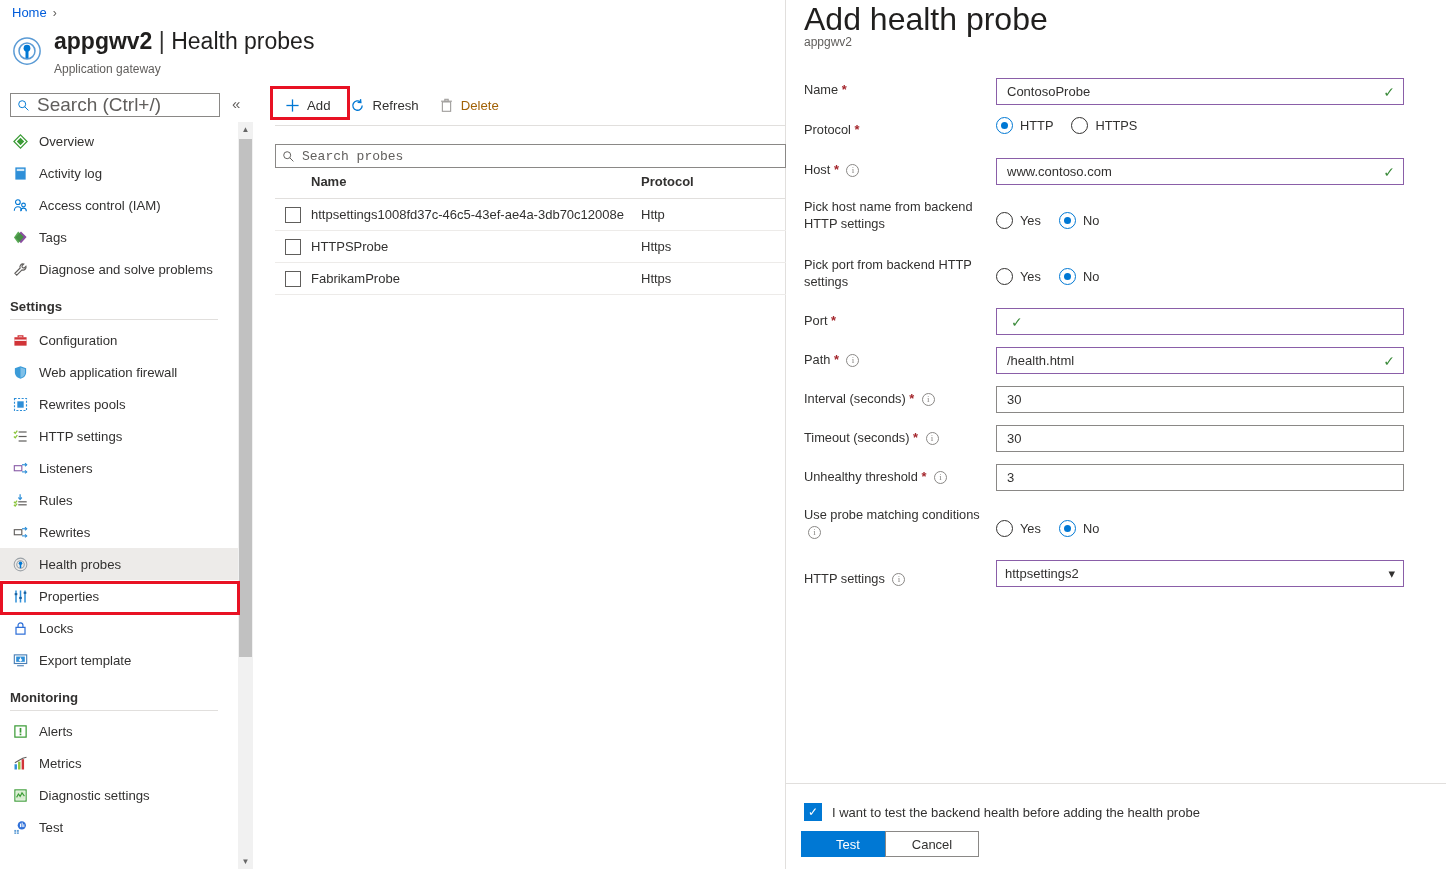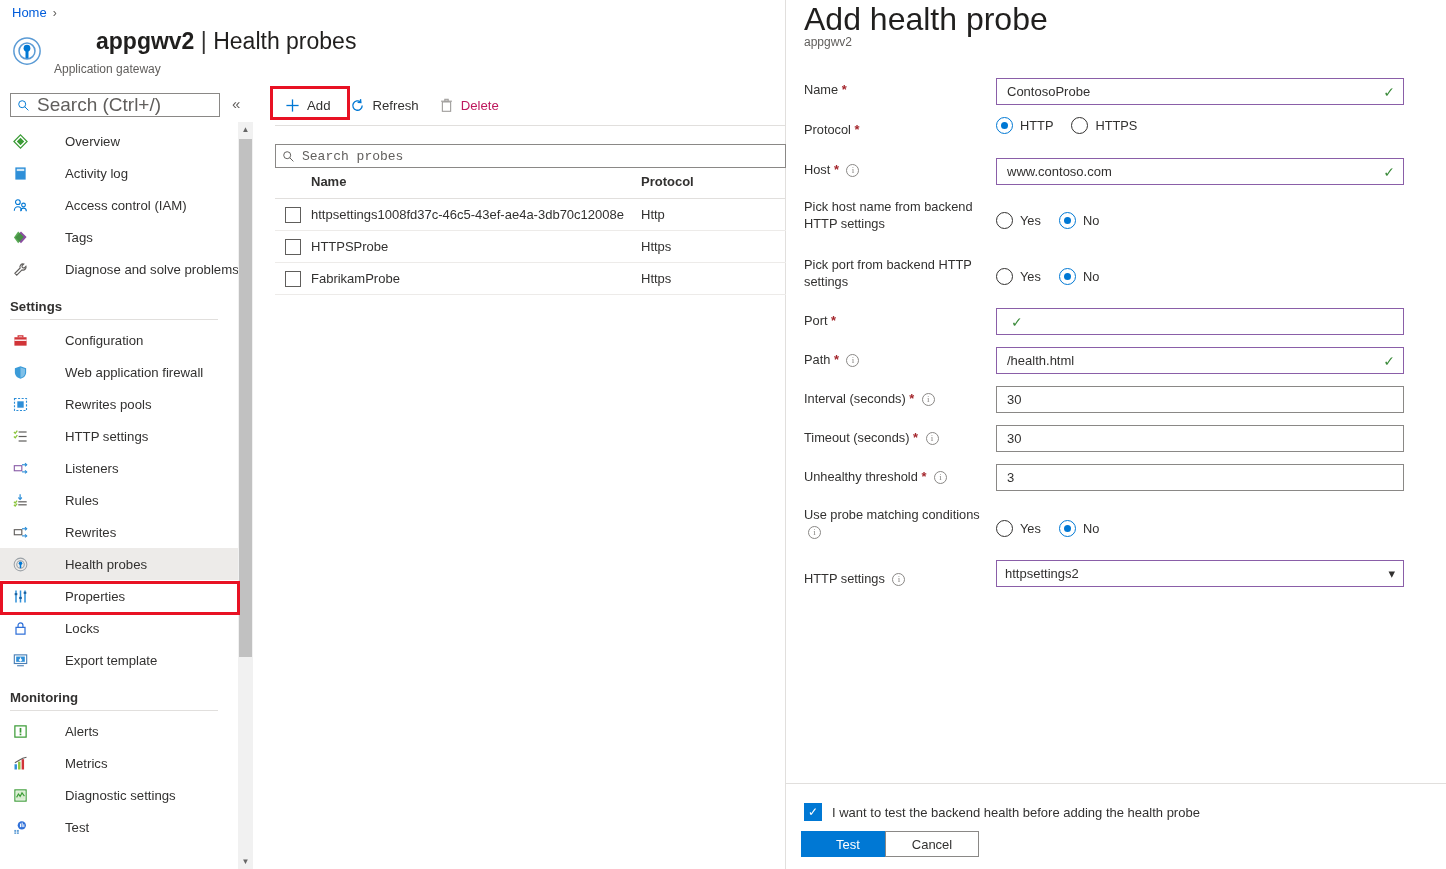--- a/index.html
+++ b/index.html
@@ -25,21 +25,21 @@
   }
   .breadcrumb .crumb { color: #015cda; cursor: pointer; }
   .breadcrumb .sep { color: #605e5c; margin-left: 6px; font-size: 12px; }
 
   .res-header { position: absolute; left: 10px; top: 28px; width: 500px; height: 50px; }
   .res-icon {
     position: absolute; left: 2px; top: 8px; width: 30px; height: 30px;
   }
   .res-title {
     position: absolute; left: 44px; top: 0px;
-    font-size: 23px; color: #201f1e; white-space: nowrap; margin-left: 42px;
+    font-size: 23px; color: #201f1e; white-space: nowrap;
   }
   .res-title b { font-weight: 600; }
   .res-title .bar { font-weight: 300; color: #323130; }
   .res-title .page { font-weight: 400; }
   .res-sub {
     position: absolute; left: 44px; top: 34px;
     font-size: 12px; color: #605e5c;
   }
 
   
@@ -67,21 +67,21 @@
   .nav-item {
     position: relative; display: flex; align-items: center;
     height: 32px; padding-left: 12px; cursor: pointer;
     font-size: 13.2px; color: #323130;
   }
   .nav-item.selected { background: #edebe9; }
   .nav-ico {
     width: 16px; height: 16px; margin-right: 11px; flex: 0 0 auto;
     display: flex; align-items: center; justify-content: center;
   }
-  .nav-label { white-space: nowrap; margin-left: 26px; }
+  .nav-label { white-space: nowrap; }
   .nav-group {
     font-size: 13.2px; font-weight: 600; color: #323130;
     padding: 14px 0 3px 10px;
   }
   .nav-rule { height: 1px; background: #e1dfdd; margin: 2px 22px 4px 10px; }
 
   
   .hl-probe {
     position: absolute; left: 0px; top: 581px; width: 240px; height: 34px;
     border: 3px solid #e81123; pointer-events: none; z-index: 6;
@@ -108,21 +108,21 @@
   #main { position: absolute; left: 253px; top: 0; width: 533px; height: 869px; }
 
   .cmdbar {
     position: absolute; left: 22px; top: 88px; height: 34px;
     display: flex; align-items: center;
   }
   .cmd {
     display: flex; align-items: center; height: 34px;
     padding: 0 10px; font-size: 13.2px; color: #323130; cursor: pointer;
   }
-  .cmd.disabled { color: #be185d; cursor: default; }
+  .cmd.disabled { color: #a16207; cursor: default; }
   .cmd .ci { width: 15px; height: 15px; margin-right: 7px; display:flex; align-items:center; justify-content:center; }
   .hl-add {
     position: absolute; left: 17px; top: 86px; width: 80px; height: 34px;
     border: 3px solid #e81123; pointer-events: none; z-index: 6;
   }
   .cmd-rule {
     position: absolute; left: 22px; top: 125px; width: 511px; height: 1px; background: #e1dfdd;
   }
 
   .probe-search {

